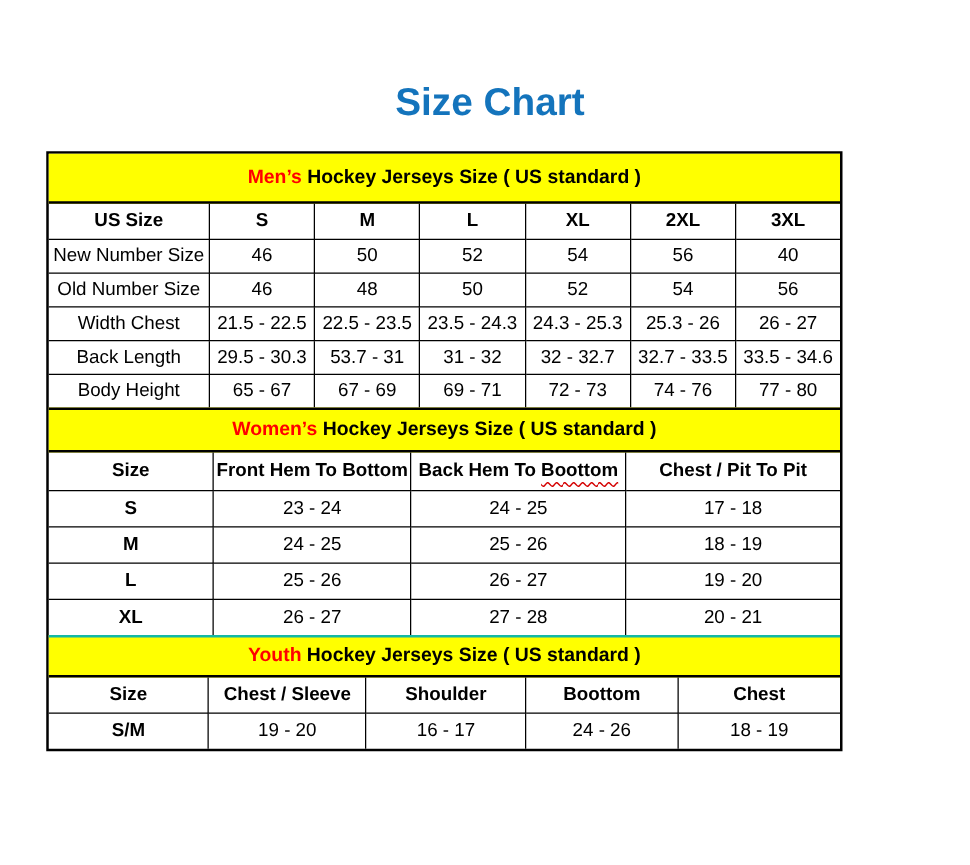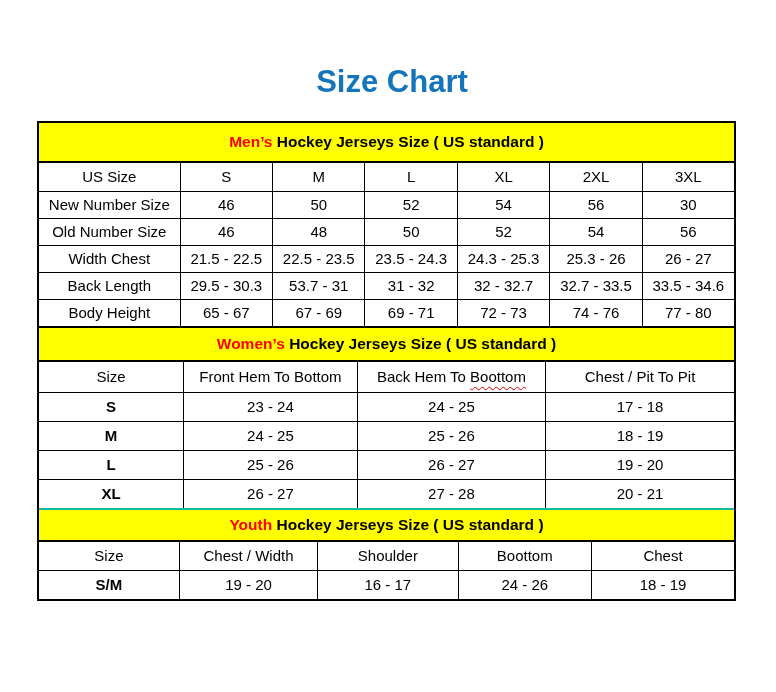--- a/index.html
+++ b/index.html
@@ -18,21 +18,21 @@
     width: 776px;
     margin: 0;
     text-align: center;
     font-size: 31px;
     font-weight: 700;
     color: #1474BC;
   }
   .chart {
     position: absolute;
     left: 37px; top: 121px;
-    width: 699px;
+    width: 637px;
     border: 2px solid #000;
     background: #fff;
   }
   .band {
     background: #FFFF00;
     text-align: center;
     font-weight: 700;
     font-size: 15.5px;
     color: #000;
     border-bottom: 2px solid #000;
@@ -47,21 +47,21 @@
     table-layout: fixed;
   }
   th, td {
     border: 1px solid #000;
     text-align: center;
     vertical-align: middle;
     padding: 0 2px;
     overflow: hidden;
     white-space: nowrap;
   }
-  th { font-size: 15px; font-weight: 400; }
+  th { font-size: 15px; font-weight: 700; }
   td { font-size: 15px; font-weight: 400; }
   tr > *:first-child { border-left: none; }
   tr > *:last-child  { border-right: none; }
   thead tr th { border-top: none; }
   tbody tr:last-child > * { border-bottom: none; }
   .sec-mens   th { height: 28px; }
   .sec-mens   td { height: 27px; }
   .sec-womens th { height: 30px; }
   .sec-womens td { height: 29px; }
   .sec-youth  th { height: 28px; }
@@ -107,21 +107,21 @@
             </tr>
           </thead>
           <tbody>
             <tr>
               <td>New Number Size</td>
               <td>46</td>
               <td>50</td>
               <td>52</td>
               <td>54</td>
               <td>56</td>
-              <td>30</td>
+              <td>40</td>
             </tr>
             <tr>
               <td>Old Number Size</td>
               <td>46</td>
               <td>48</td>
               <td>50</td>
               <td>52</td>
               <td>54</td>
               <td>56</td>
             </tr>
@@ -206,21 +206,21 @@
           <colgroup>
             <col style="width: 20.2%;">
             <col style="width: 19.9%;">
             <col style="width: 20.2%;">
             <col style="width: 19.2%;">
             <col style="width: 20.5%;">
           </colgroup>
           <thead>
             <tr>
               <th>Size</th>
-              <th>Chest / Width</th>
+              <th>Chest / Sleeve</th>
               <th>Shoulder</th>
               <th>Boottom</th>
               <th>Chest</th>
             </tr>
           </thead>
           <tbody>
             <tr>
               <td>S/M</td>
               <td>19 - 20</td>
               <td>16 - 17</td>

